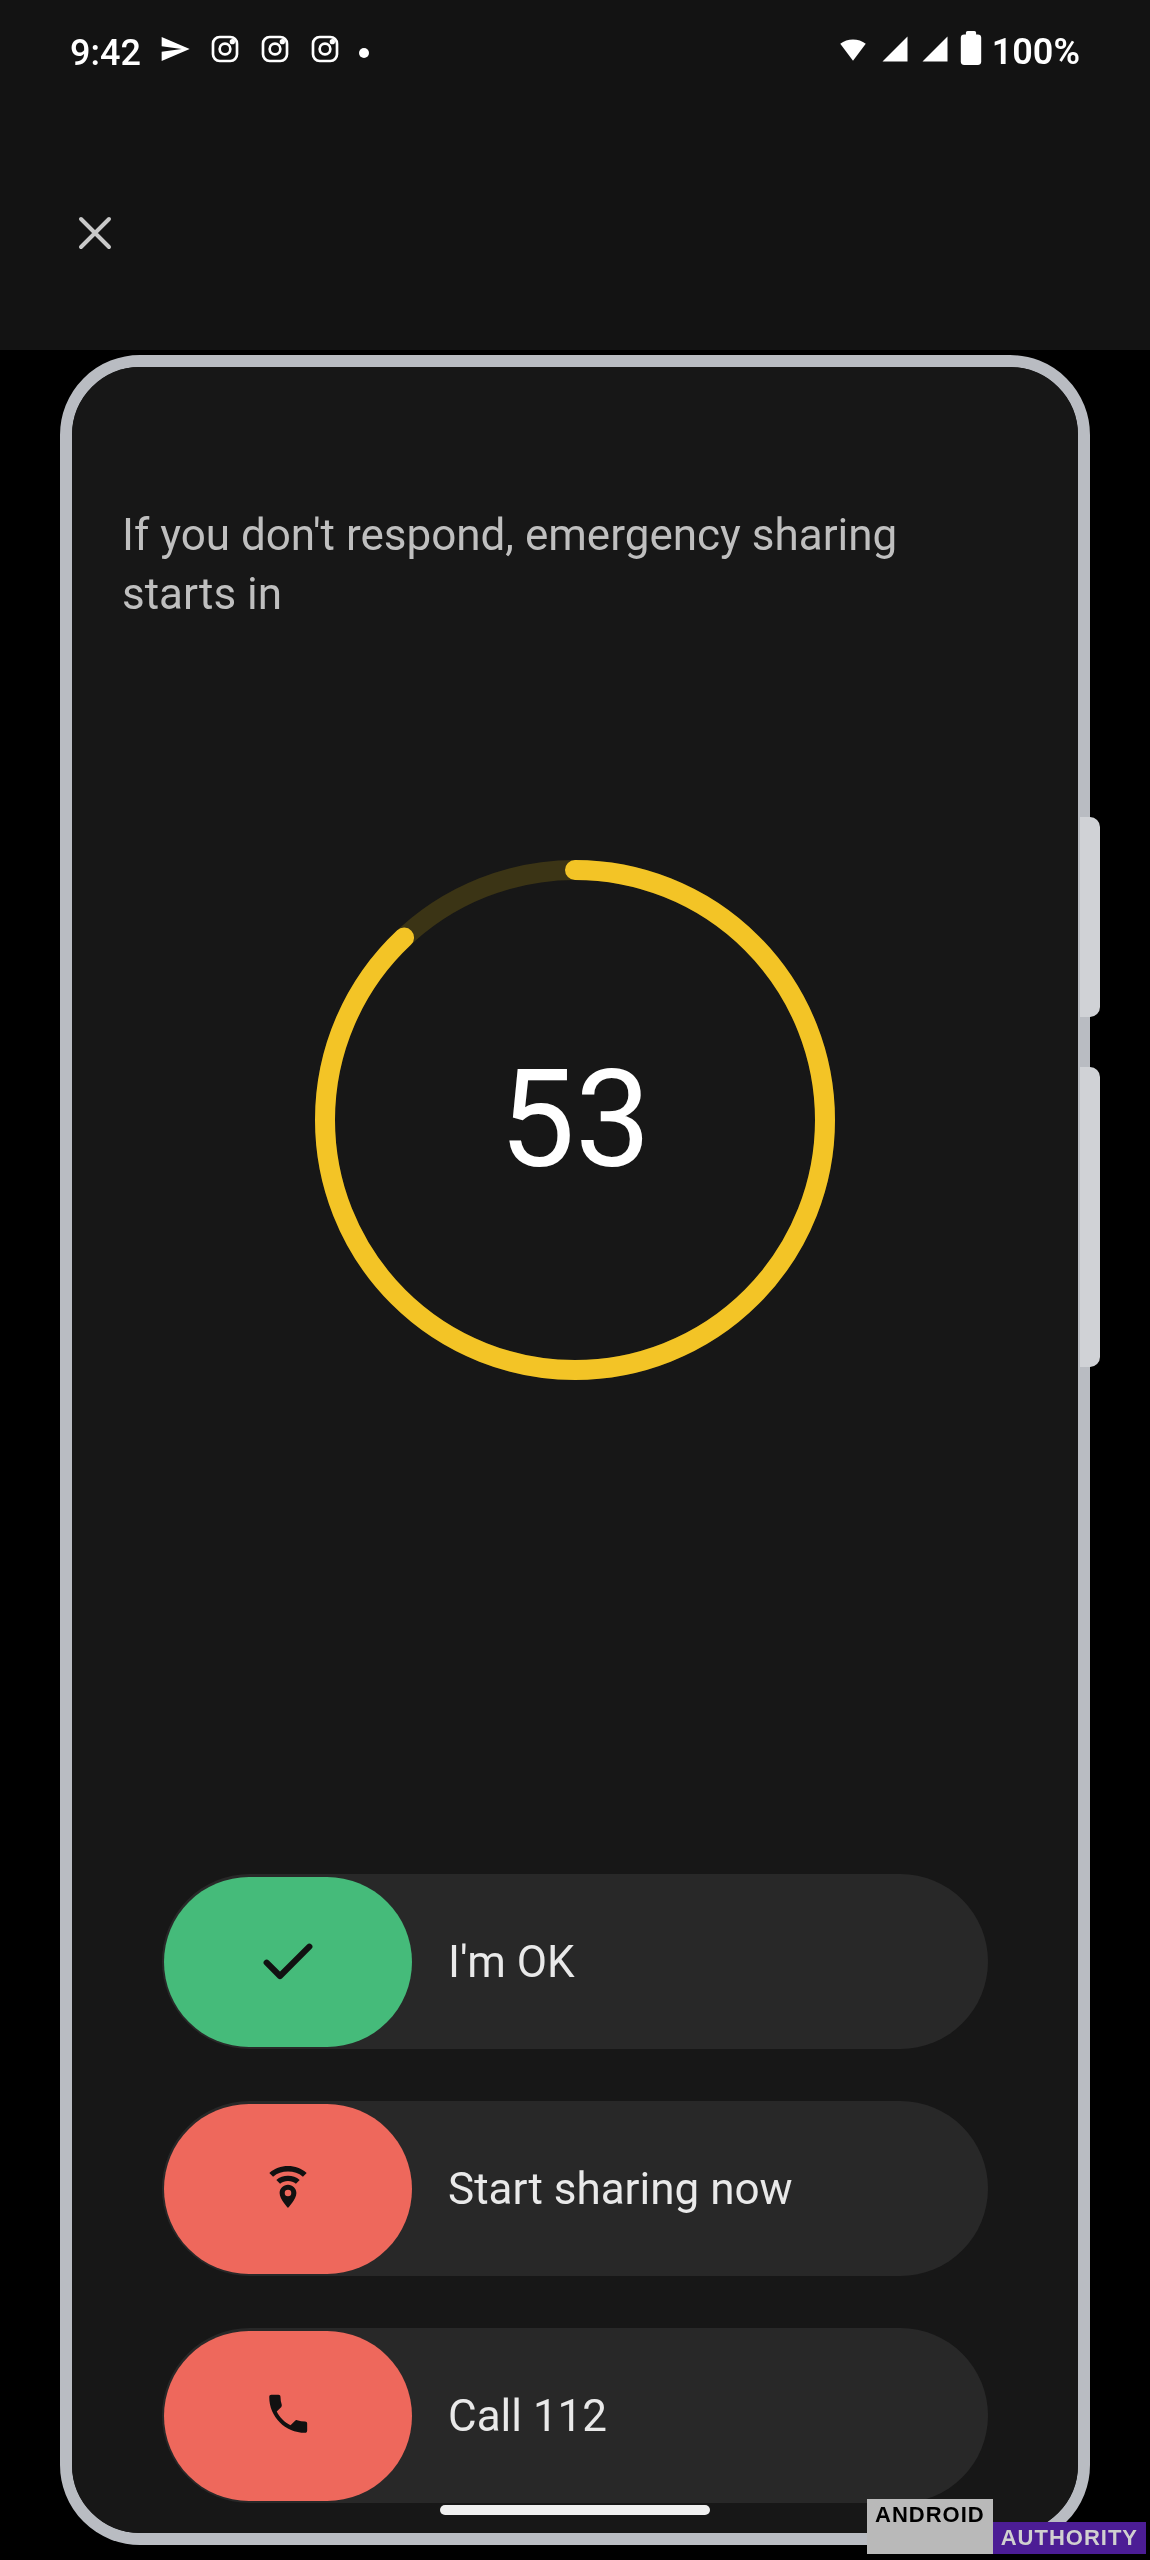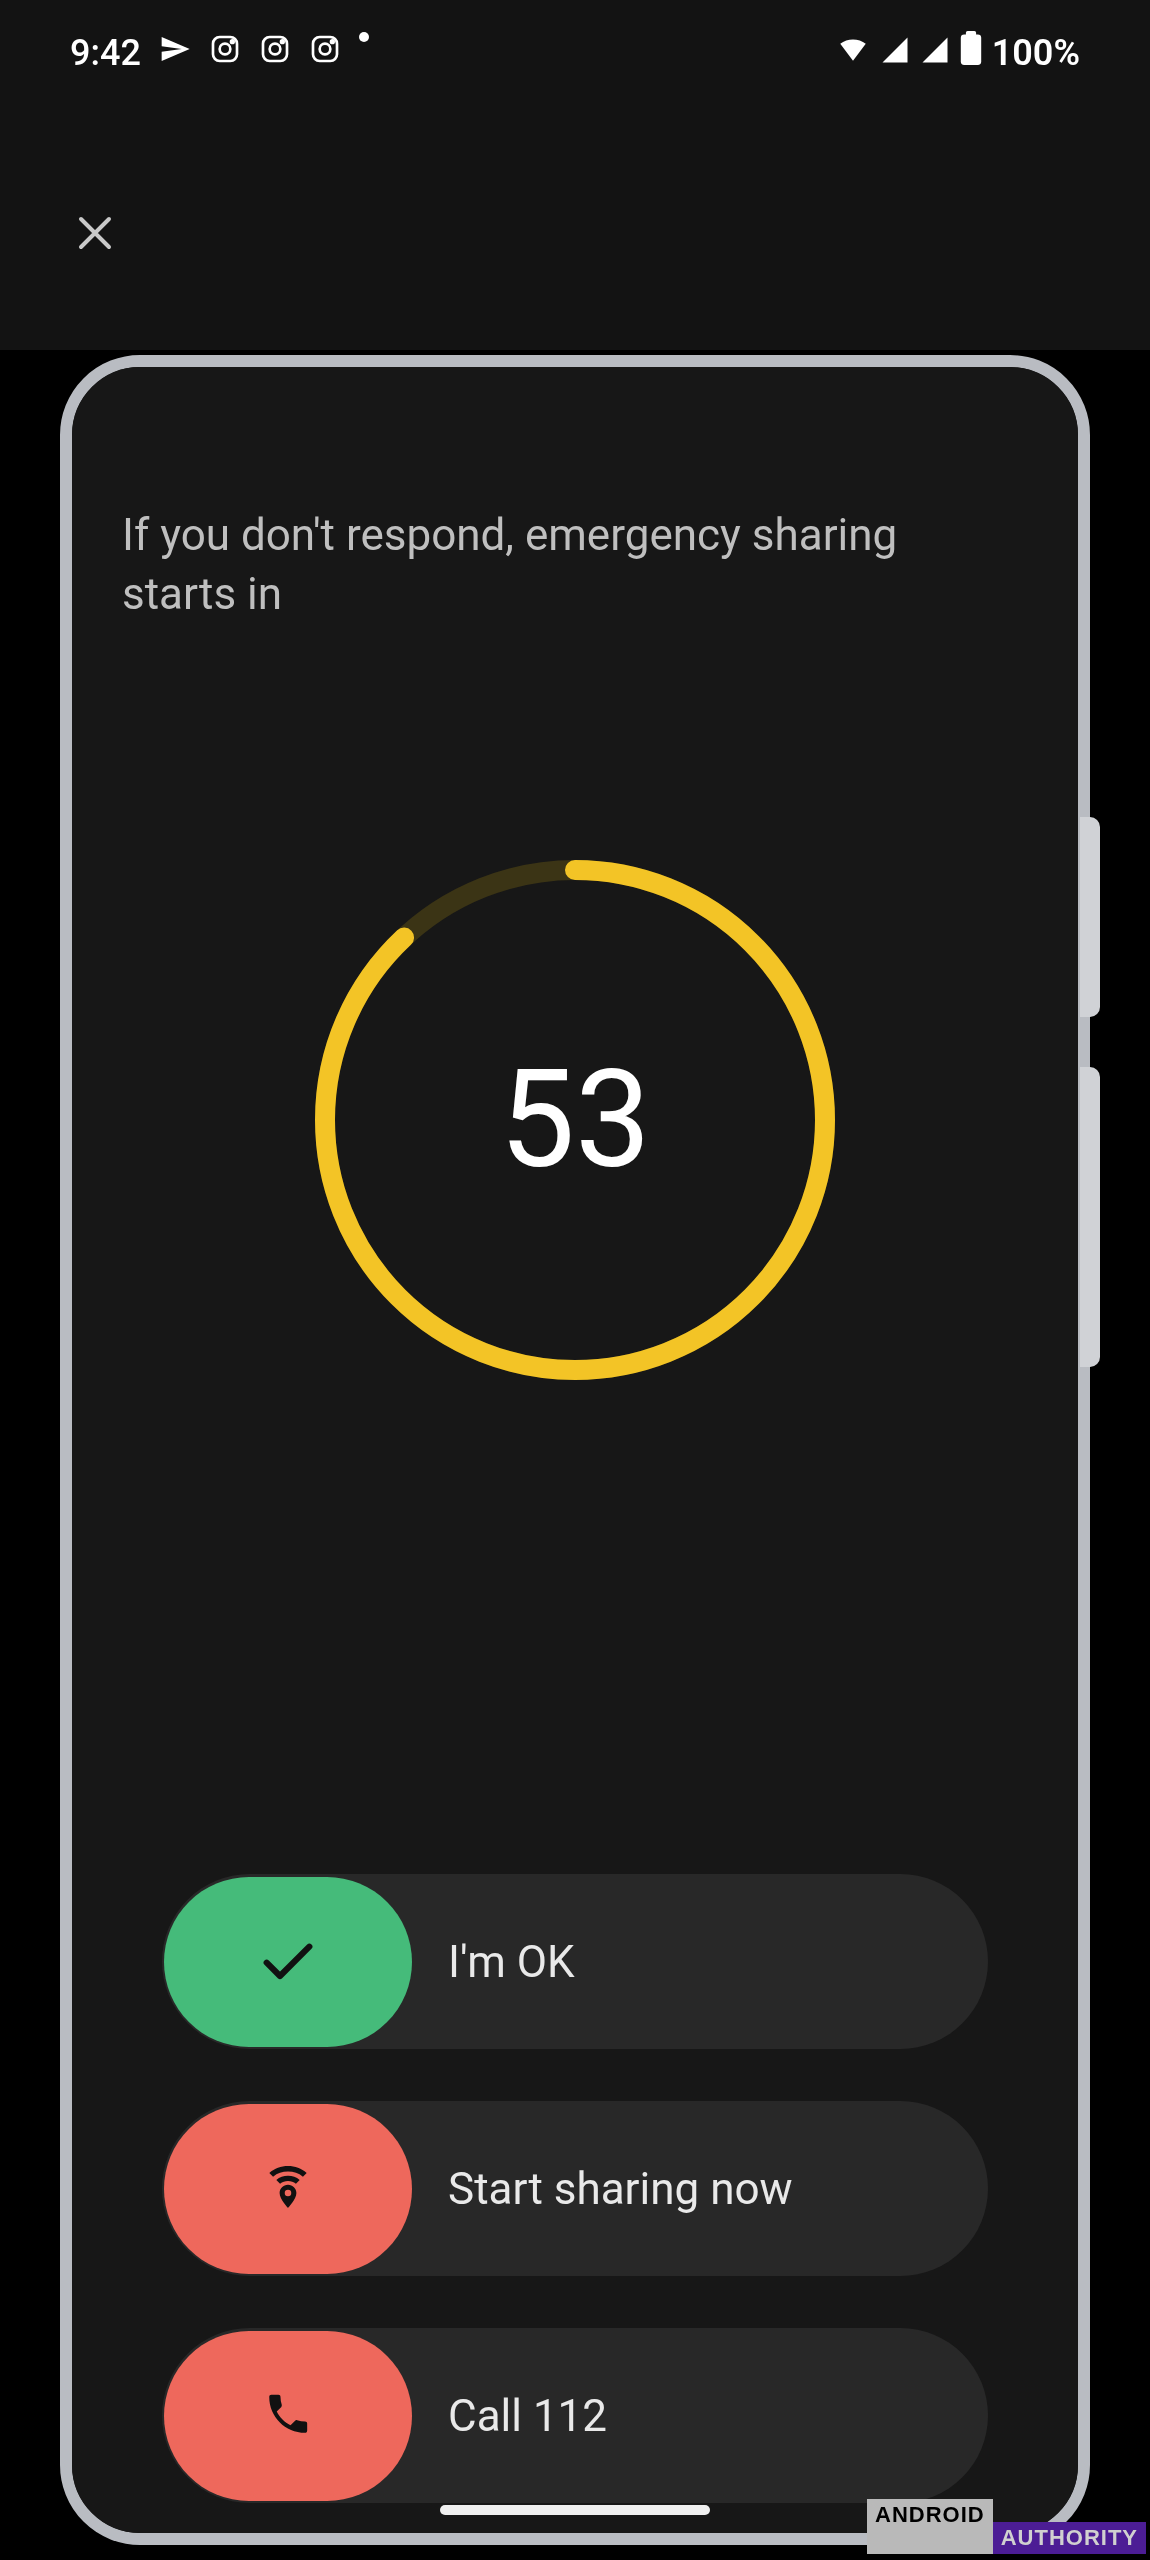--- a/index.html
+++ b/index.html
@@ -18,22 +18,22 @@
       top: 0; left: 0; right: 0;
       height: 105px;
       display: flex;
       align-items: center;
       justify-content: space-between;
       padding: 0 70px;
       color: #fff;
       font-size: 36px;
       font-weight: 500;
     }
-    .status-left { display: flex; align-items: flex-start; gap: 18px; }
-    .status-right { display: flex; align-items: center; gap: 10px; }
+    .status-left { display: flex; align-items: center; gap: 18px; }
+    .status-right { display: flex; gap: 10px; }
     .status-right span { font-size: 36px; font-weight: 600; }
 
     .close-btn {
       position: absolute;
       top: 195px; left: 55px;
       width: 80px; height: 80px;
       display: flex; align-items: center; justify-content: center;
       cursor: pointer;
     }
 

